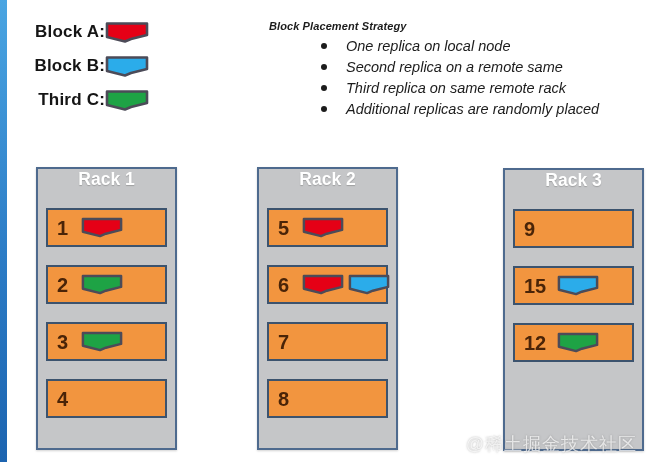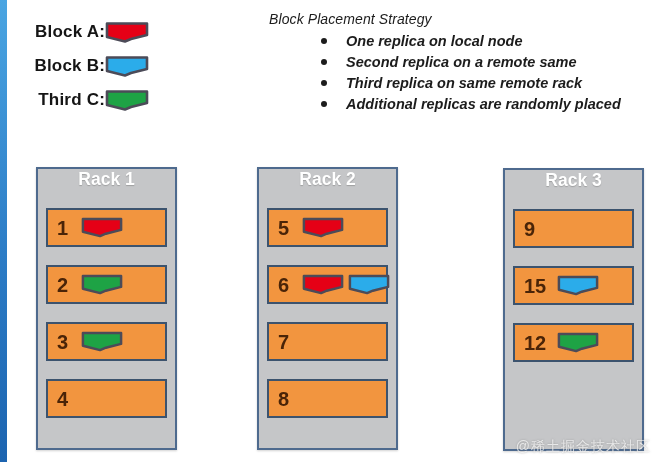--- a/index.html
+++ b/index.html
@@ -25,26 +25,26 @@
     width: 83px; letter-spacing: 0.2px;
   }
   .legend-row svg { display: block; }
 
   
   .strategy {
     position: absolute; left: 269px; top: 11px; width: 385px;
     font-style: italic; color: #1c1c1c;
   }
   .strategy-title {
-    font-size: 14px; font-weight: normal; margin-bottom: 6px; letter-spacing: 0.1px;
+    font-size: 11px; font-weight: bold; margin-bottom: 6px; letter-spacing: 0.1px; margin-top: 9px;
   }
   .strategy-list { margin: 0; padding: 0 0 0 50px; list-style: none; }
   .strategy-list li {
     position: relative; padding-left: 27px;
-    font-size: 14.5px; font-weight: 700;
+    font-size: 14.5px; font-weight: 400;
     line-height: 16px; margin-bottom: 5px;
   }
   .strategy-list li::before {
     content: ""; position: absolute; left: 2px; top: 5px;
     width: 6px; height: 6px; border-radius: 50%; background: #1c1c1c;
   }
 
   
   .rack {
     position: absolute; top: 167px;
@@ -77,22 +77,22 @@
   }
   .node-number {
     font-size: 20px; font-weight: bold; color: #4a2408;
     margin-left: 9px; min-width: 13px; line-height: 1;
   }
   .node-blocks { display: flex; gap: 4px; margin-left: 11px; align-items: center; }
   .node-blocks svg { display: block; }
 
   
   .watermark {
-    position: absolute; right: 3px; bottom: 6px;
-    font-size: 14px; color: rgba(255,255,255,0.72);
+    position: absolute; right: 17px; bottom: 6px;
+    font-size: 18px; color: rgba(255,255,255,0.72);
     letter-spacing: 1px;
     text-shadow: 0 0 2px rgba(110,110,110,0.55);
   }
 </style>
 </head>
 <body>
 
 <div class="left-stripe"></div>
 
 <div class="legend">

